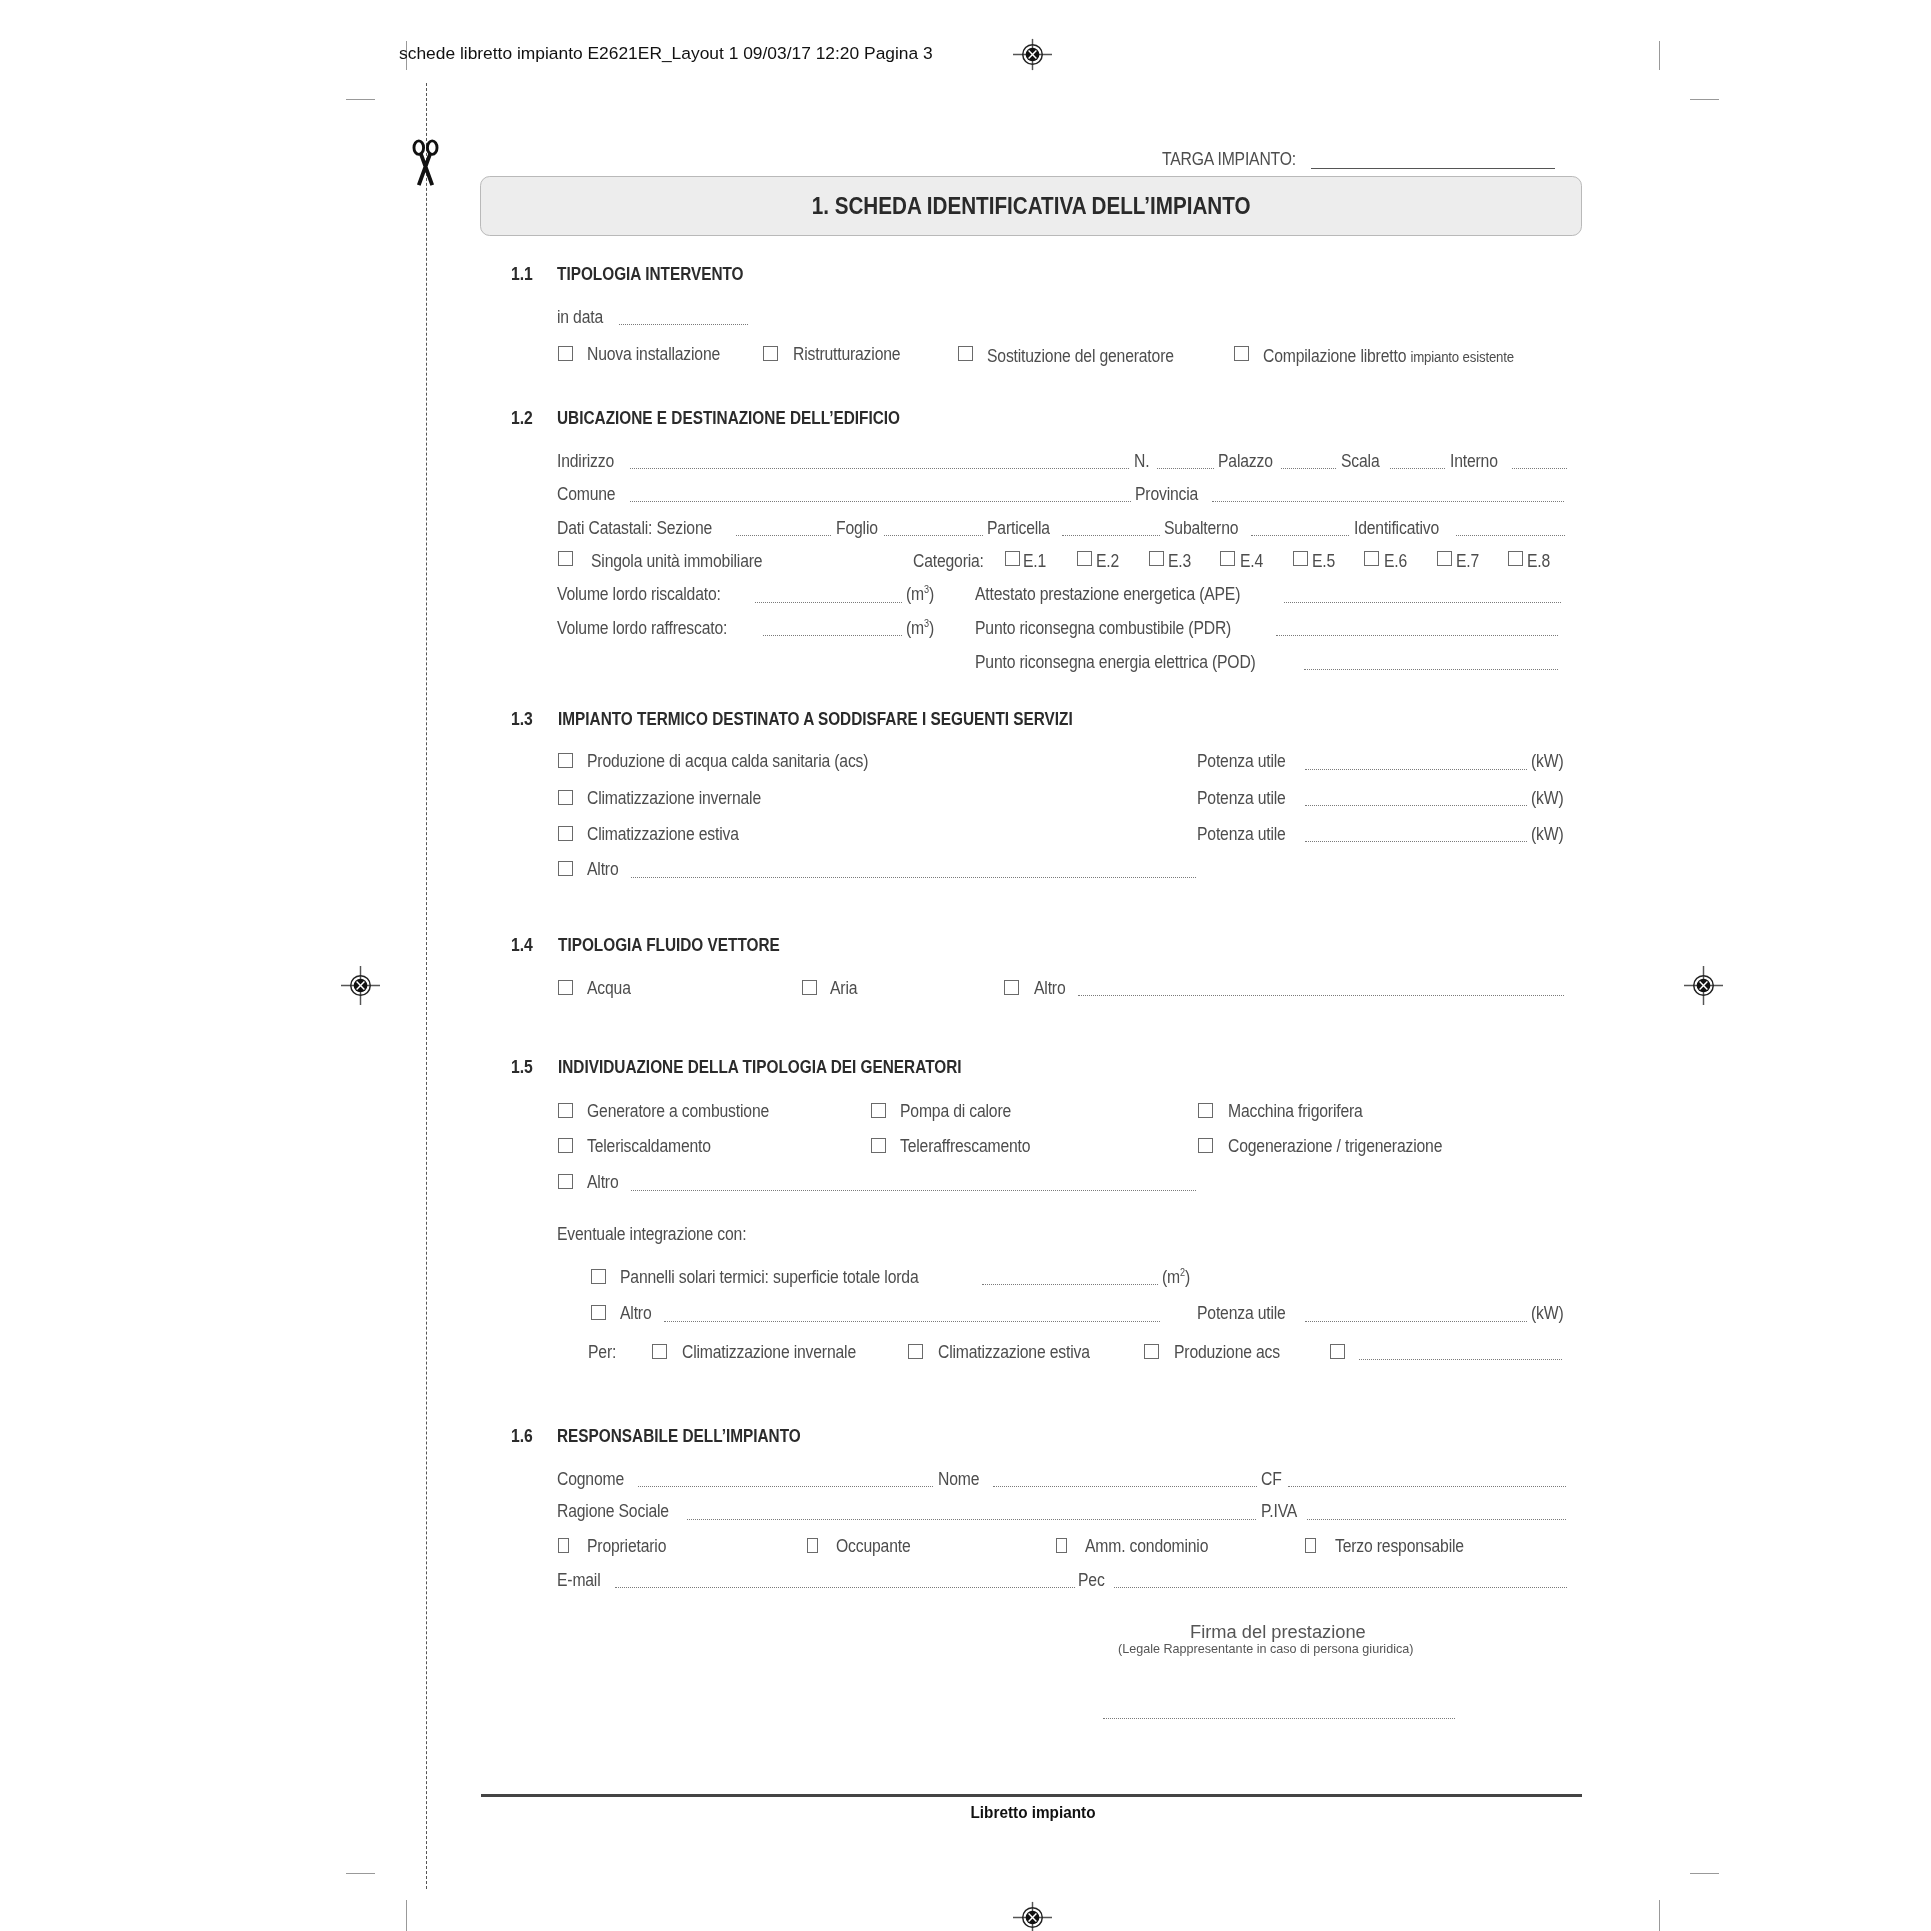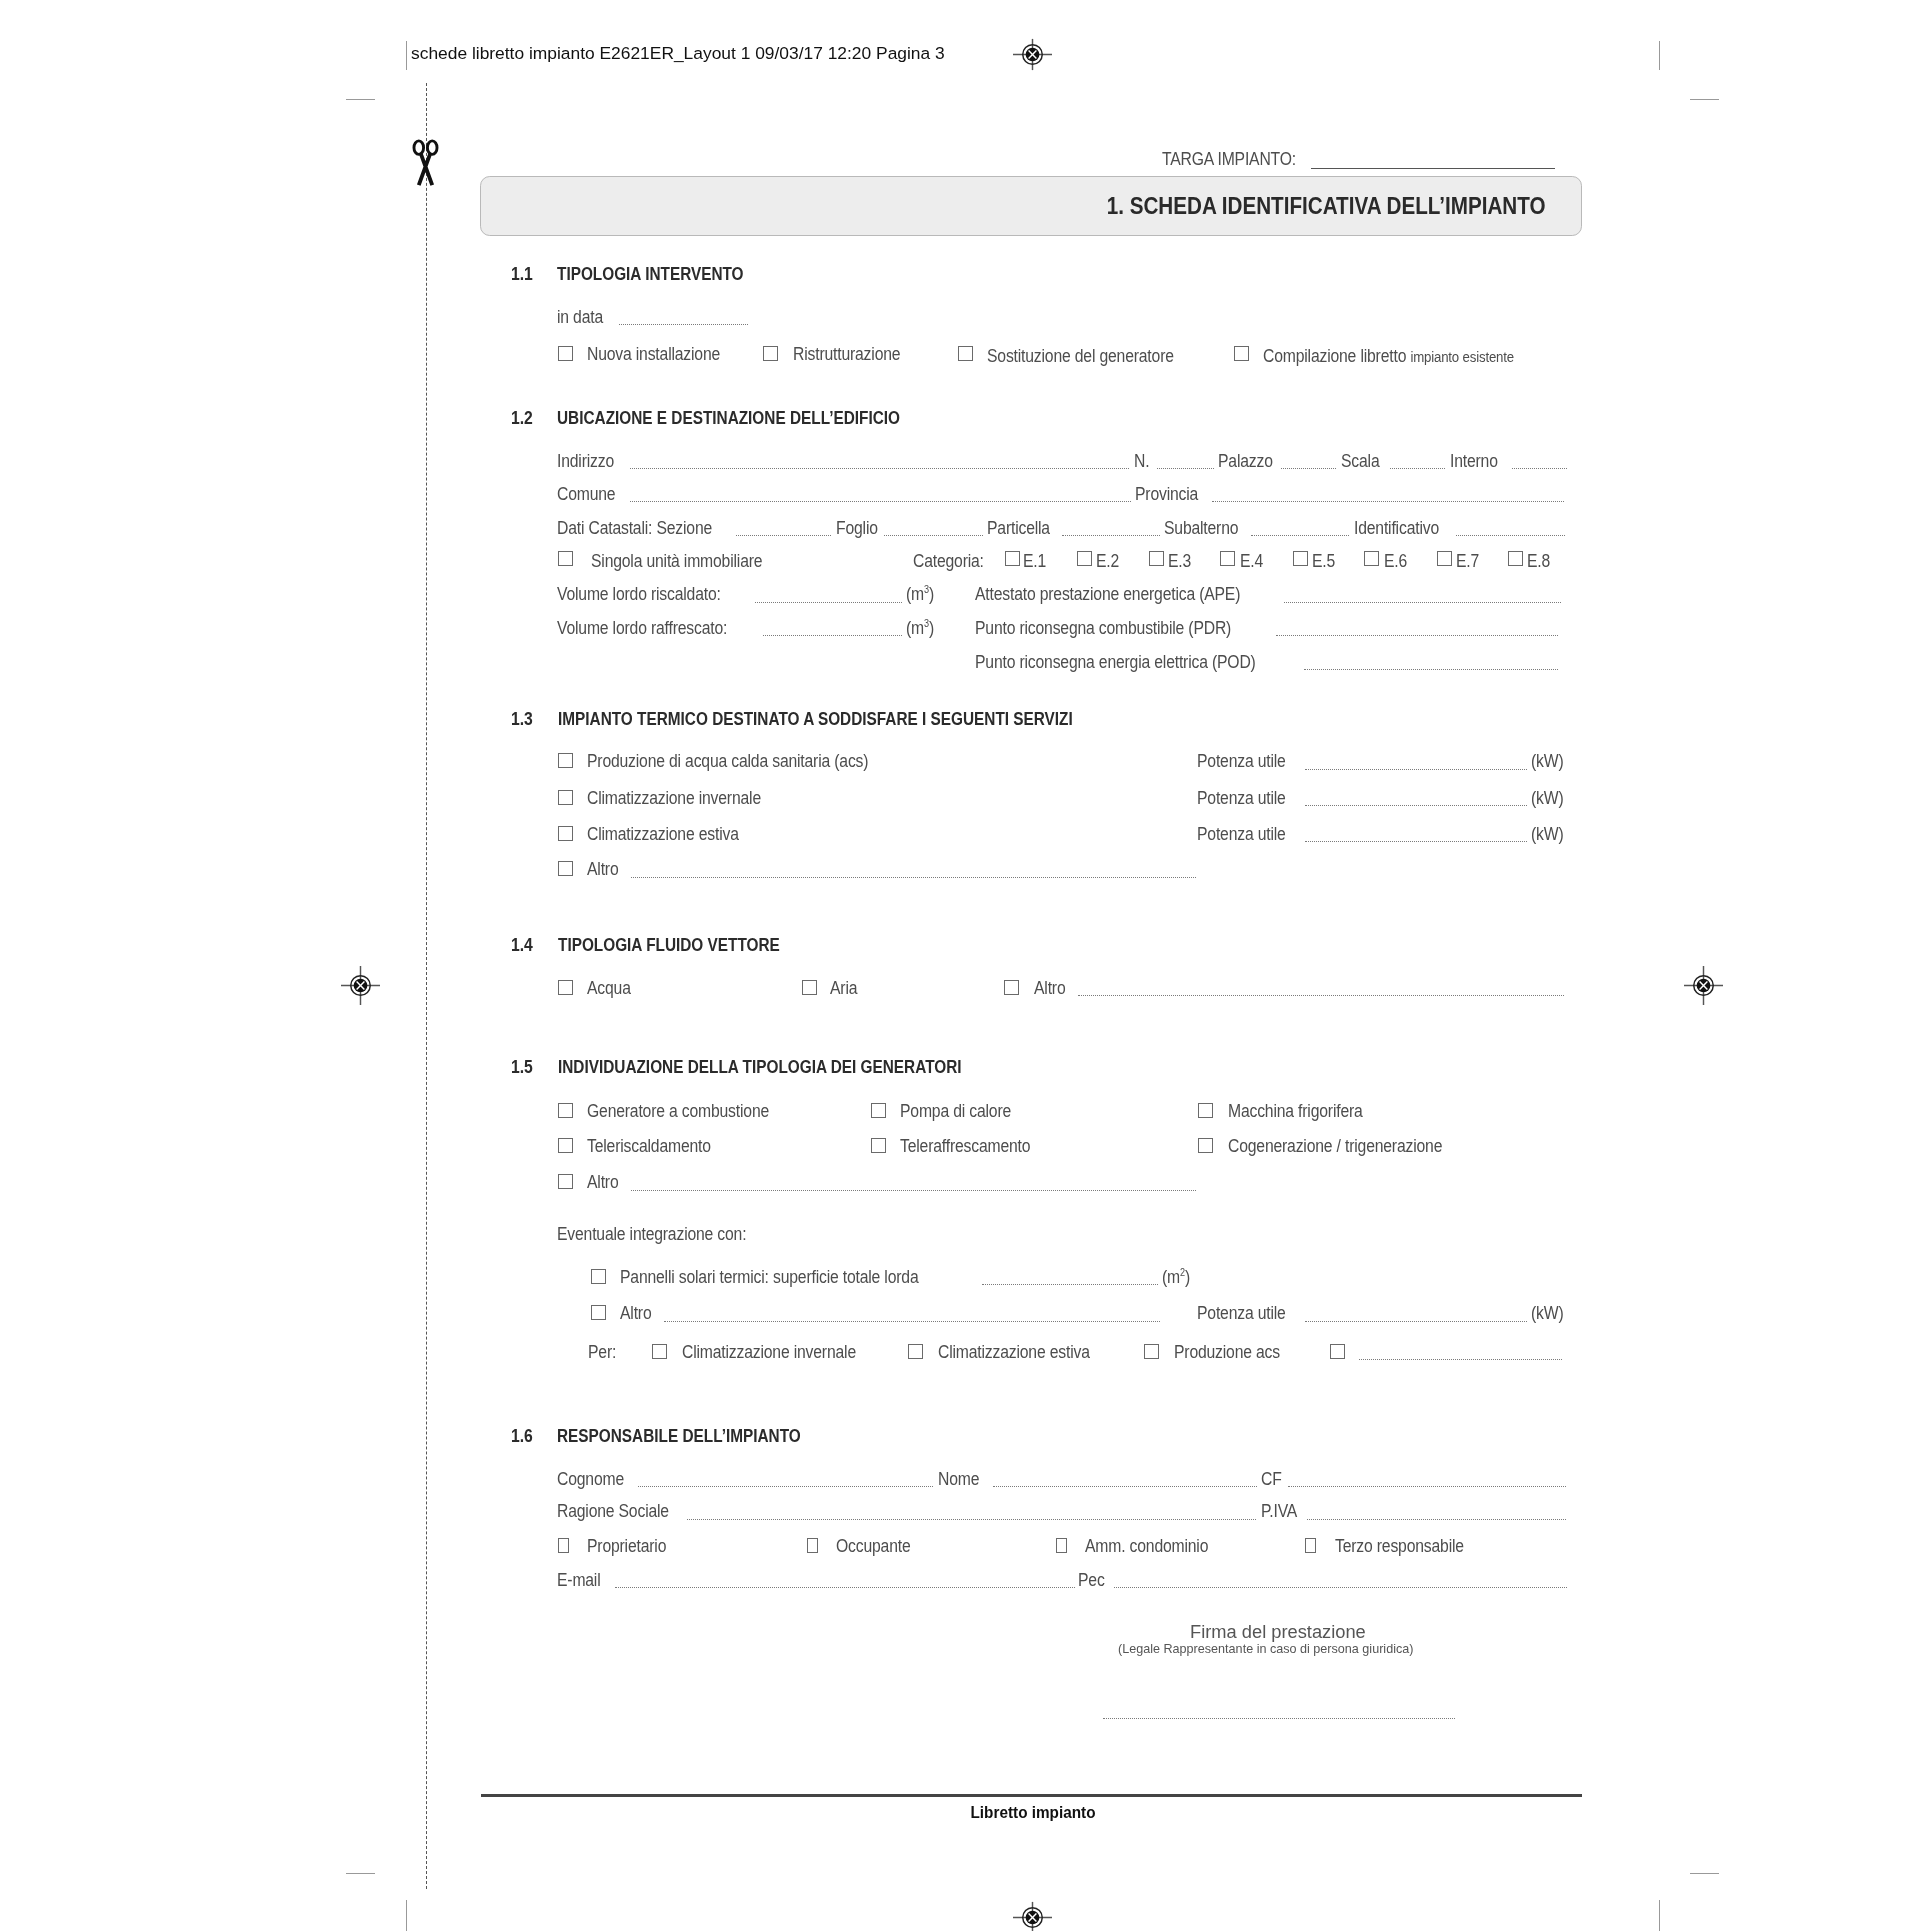--- a/index.html
+++ b/index.html
@@ -5,21 +5,21 @@
   html, body { margin:0; padding:0; background:#ffffff; }
   body { width:1931px; height:1931px; position:relative; overflow:hidden;
          font-family:"DejaVu Sans Condensed","Liberation Sans Narrow","Liberation Sans", sans-serif; color:#4a4a4a; }
   .abs { position:absolute; white-space:nowrap; }
   .slug { font-family:"Liberation Sans", sans-serif; font-size:17.4px; color:#111; }
   .txt { font-family:"Liberation Sans", sans-serif; font-size:18.3px; color:#4d4d4d; letter-spacing:-0.2px; transform-origin:left center; }
   .cond { transform:scaleX(0.86); }
   .sec-num { font-family:"Liberation Sans", sans-serif; font-size:18.3px; font-weight:bold; color:#2b2b2b; transform:scaleX(0.86); transform-origin:left center; }
   .sec-title { font-family:"Liberation Sans", sans-serif; font-size:18.3px; font-weight:bold; color:#2b2b2b; transform:scaleX(0.84); transform-origin:left center; }
   .title-box { position:absolute; left:480px; top:176px; width:1102px; height:60px; background:#ededed; border:1.4px solid #b9b9b9; border-radius:9.7px; box-sizing:border-box; }
-  .title-text { position:absolute; left:0; right:0; top:15.4px; text-align:right; font-family:"Liberation Sans", sans-serif; font-weight:bold; font-size:24px; color:#2a2a2a; }
+  .title-text { position:absolute; left:0; right:0; top:15.4px; text-align:center; font-family:"Liberation Sans", sans-serif; font-weight:bold; font-size:24px; color:#2a2a2a; }
   .title-text span { display:inline-block; transform:scaleX(0.86); }
   .cb { position:absolute; width:14.5px; height:14.5px; border:1.4px solid #6a6a6a; box-sizing:border-box; background:#fff; }
   .cb.narrow { width:10.6px; height:15.4px; }
   .dots { position:absolute; border-bottom:1.9px dotted #7a7a7a; height:0; }
   .hline { position:absolute; background:#999; }
   .vline { position:absolute; background:#999; }
   .dashv { position:absolute; border-left:1.9px dashed #555; width:0; }
   .reg { position:absolute; width:39px; height:39px; }
   .sup { font-size:10.6px; vertical-align:super; }
   .footer-text { font-family:"Liberation Sans", sans-serif; font-weight:bold; font-size:17.4px; color:#111; transform:scaleX(0.88); transform-origin:center; }
@@ -78,21 +78,21 @@
 <div class="reg" style="left:1013px;top:1898px;">
   <svg width="39" height="39" viewBox="0 0 40 40">
       <line x1="0" y1="20" x2="40" y2="20" stroke="#555" stroke-width="1.5"></line>
       <line x1="20" y1="4" x2="20" y2="36" stroke="#555" stroke-width="1.5"></line>
       <circle cx="20" cy="20" r="10" fill="none" stroke="#222" stroke-width="1.5"></circle>
       <circle cx="20" cy="20" r="7" fill="#111"></circle>
       <path d="M16 16 L24 24 M24 16 L16 24" stroke="#fff" stroke-width="1.5"></path>
     </svg>
 </div>
 
-<div class="abs slug" style="left:411px;top:43px;text-align:right;">schede libretto impianto E2621ER_Layout 1  09/03/17  12:20  Pagina 3</div>
+<div class="abs slug" style="left:399px;top:43px;text-align:right;">schede libretto impianto E2621ER_Layout 1  09/03/17  12:20  Pagina 3</div>
 
 <div class="abs txt cond" style="left:1162px;top:148px;">TARGA IMPIANTO:</div>
 <div class="hline" style="left:1311px;top:168px;width:244px;height:1.4px;background:#555;"></div>
 
 <div class="title-box">
   <div class="title-text"><span>1. SCHEDA IDENTIFICATIVA DELL’IMPIANTO</span></div>
 </div>
 
 <div class="abs sec-num" style="left:511px;top:263px;">1.1</div>
 <div class="abs sec-title" style="left:557px;top:263px;">TIPOLOGIA INTERVENTO</div>

